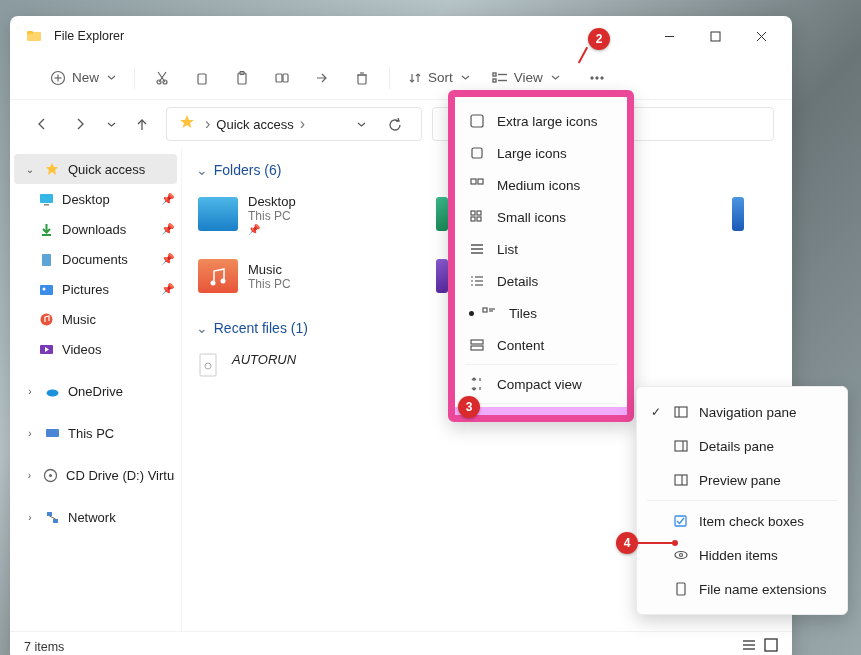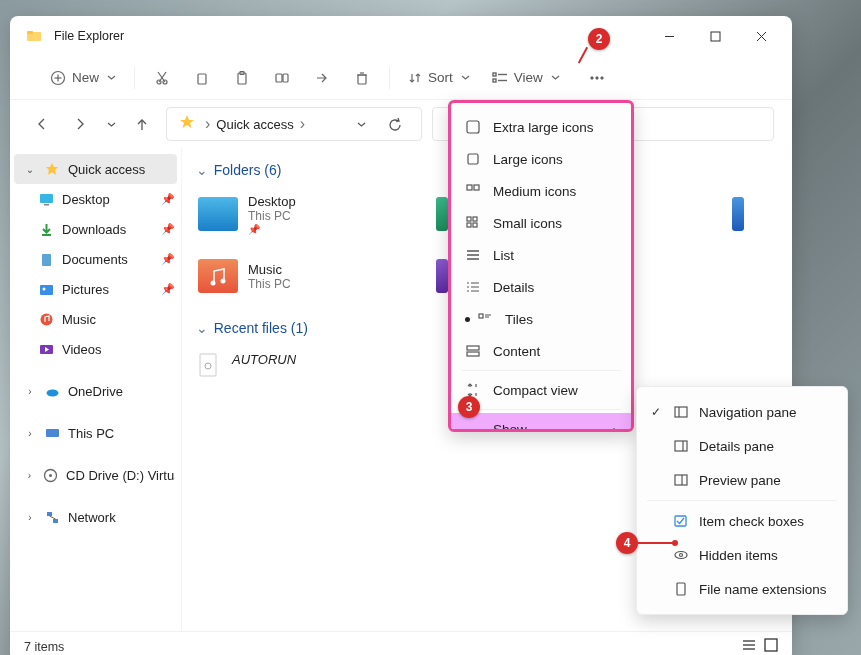--- a/index.html
+++ b/index.html
@@ -44,21 +44,21 @@
 .fold-text .fname { font-size: 13px; color: #222; }
 .fold-text .fsub { font-size: 12px; color: #777; }
 .fold-text .fpin { font-size: 10px; color: #aaa; margin-top: 1px; }
 .file-row { display: flex; align-items: flex-start; gap: 12px; padding: 6px 4px; cursor: pointer; }
 .file-icon { width: 22px; height: 28px; }
 .file-text { display: flex; flex-direction: column; font-style: italic; }
 .file-name { font-size: 13px; color: #222; }
 .file-sub { font-size: 11.5px; color: #777; position: absolute; left: 340px; }
 .statusbar { height: 30px; border-top: 1px solid #f2f2f2; display: flex; align-items: center; padding: 0 14px; font-size: 12.5px; color: #333; }
 .statusbar .sbtns { margin-left: auto; display: flex; gap: 8px; }
-.viewmenu { position: absolute; left: 448px; top: 100px; width: 186px; background: #fdfdfd; border: 3px solid #ec4899; border-radius: 6px; box-shadow: 0 6px 18px rgba(0,0,0,0.18); padding: 8px 0; z-index: 5; max-height: 332px; overflow: hidden; }
+.viewmenu { position: absolute; left: 448px; top: 90px; width: 186px; background: #fdfdfd; border: 7px solid #ec4899; border-radius: 6px; box-shadow: 0 6px 18px rgba(0,0,0,0.18); padding: 8px 0; z-index: 5; max-height: 332px; overflow: hidden; }
 .menu-item { height: 32px; display: flex; align-items: center; padding: 0 14px; gap: 12px; font-size: 13.5px; color: #222; cursor: pointer; }
 .menu-item.hov { background: #f0abfc; }
 .menu-item .mic { width: 16px; height: 16px; display: flex; align-items: center; justify-content: center; color: #555; }
 .menu-item .dot { width: 5px; height: 5px; background: #222; border-radius: 50%; margin-right: -3px; }
 .menu-item .subchev { margin-left: auto; color: #666; }
 .menu-sep { height: 1px; background: #f0f0f0; margin: 3px 10px; }
 .showmenu { position: absolute; left: 636px; top: 386px; width: 212px; background: #fdfdfd; border: 1px solid #ececec; border-radius: 6px; box-shadow: 0 6px 18px rgba(0,0,0,0.18); padding: 8px 0; z-index: 6; }
 .show-item { height: 34px; display: flex; align-items: center; padding: 0 12px; gap: 10px; font-size: 13.5px; color: #222; cursor: pointer; }
 .show-item .chk { width: 14px; color: #333; font-size: 12px; text-align: center; }
 .show-item .mic2 { width: 16px; height: 16px; display: flex; align-items: center; justify-content: center; color: #555; }

